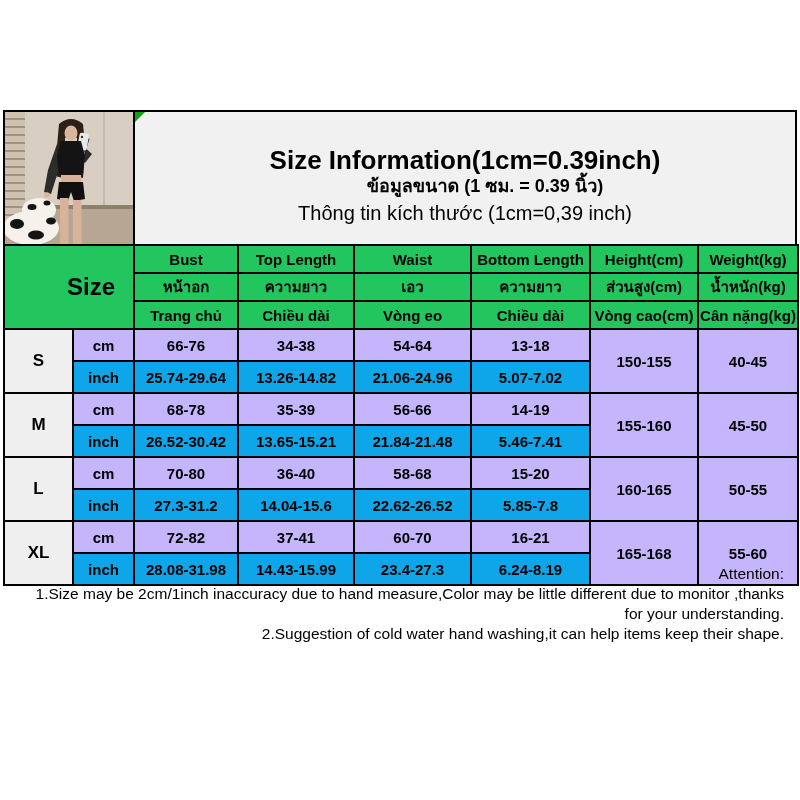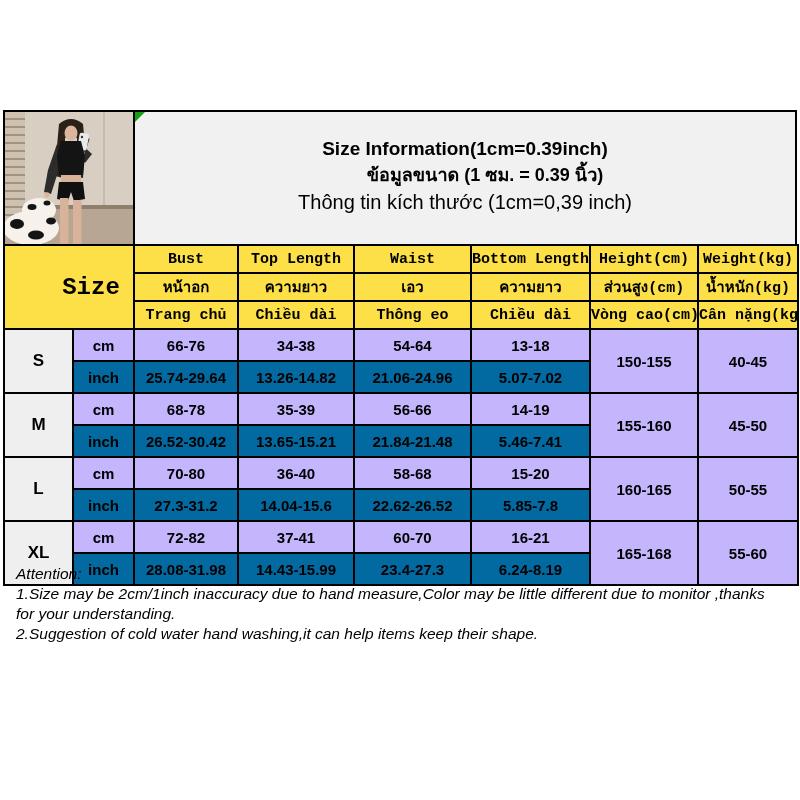--- a/index.html
+++ b/index.html
@@ -16,42 +16,42 @@
   .photo-cell svg{display:block;width:100%;height:100%;}
   .title-cell{
     position:absolute;left:133px;top:110px;width:664px;height:136px;
     border:2px solid #000;box-sizing:border-box;background:#f1f1f1;
     text-align:center;
   }
   .marker{
     position:absolute;left:0;top:0;width:0;height:0;
     border-top:10px solid #12a012;border-right:10px solid transparent;
   }
-  .title-l1{margin-top:24px;font-size:19px;font-weight:bold;line-height:26px;}
+  .title-l1{margin-top:35px;font-size:26px;font-weight:bold;line-height:26px;}
   .title-l2{font-size:18px;font-weight:bold;line-height:27px;padding-left:40px;}
   .title-l3{font-size:20px;font-weight:normal;line-height:27px;}
   
   table.size-table{
     position:absolute;left:3px;top:244px;width:794px;
     border-collapse:collapse;table-layout:fixed;
   }
   .size-table td{
     border:2px solid #000;text-align:center;vertical-align:middle;
     font-weight:bold;font-size:15px;padding:0;overflow:hidden;white-space:nowrap;
   }
-  .size-table tr.hrow td{height:26px;background:#fde047;font-family:Liberation Mono, monospace;}
+  .size-table tr.hrow td{height:26px;background:#22c55e;}
   .size-table tr.brow td{height:30px;}
   td.gray{background:#c4b5fd;}
-  td.white{background:#0369a1;}
+  td.white{background:#0ea5e9;}
   td.size-head{font-size:24px;background:#efefef;padding-left:44px;}
   td.size-letter{font-size:17px;background:#efefef;}
   
   .attention{
     position:absolute;left:16px;top:564px;width:768px;
-    font-size:15.5px;line-height:20px;font-weight:normal;text-align:left;font-style:italic;
+    font-size:15.5px;line-height:20px;font-weight:normal;text-align:right;
   }
 </style>
 </head>
 <body>
 
 <div class="photo-cell">
   <svg viewBox="0 0 128 132" preserveAspectRatio="none">
     <defs>
       <pattern id="slats" width="22" height="8" patternUnits="userSpaceOnUse">
         <rect width="22" height="8" fill="#cdc2b1"></rect>
@@ -131,21 +131,21 @@
     <td>หน้าอก</td>
     <td>ความยาว</td>
     <td>เอว</td>
     <td>ความยาว</td>
     <td>ส่วนสูง(cm)</td>
     <td>น้ำหนัก(kg)</td>
   </tr>
   <tr class="hrow">
     <td>Trang chủ</td>
     <td>Chiều dài</td>
-    <td>Thông eo</td>
+    <td>Vòng eo</td>
     <td>Chiều dài</td>
     <td>Vòng cao(cm)</td>
     <td>Cân nặng(kg)</td>
   </tr>
 
   <tr class="brow">
     <td rowspan="2" class="size-letter">S</td>
     <td class="gray">cm</td>
     <td class="gray">66-76</td>
     <td class="gray">34-38</td>

